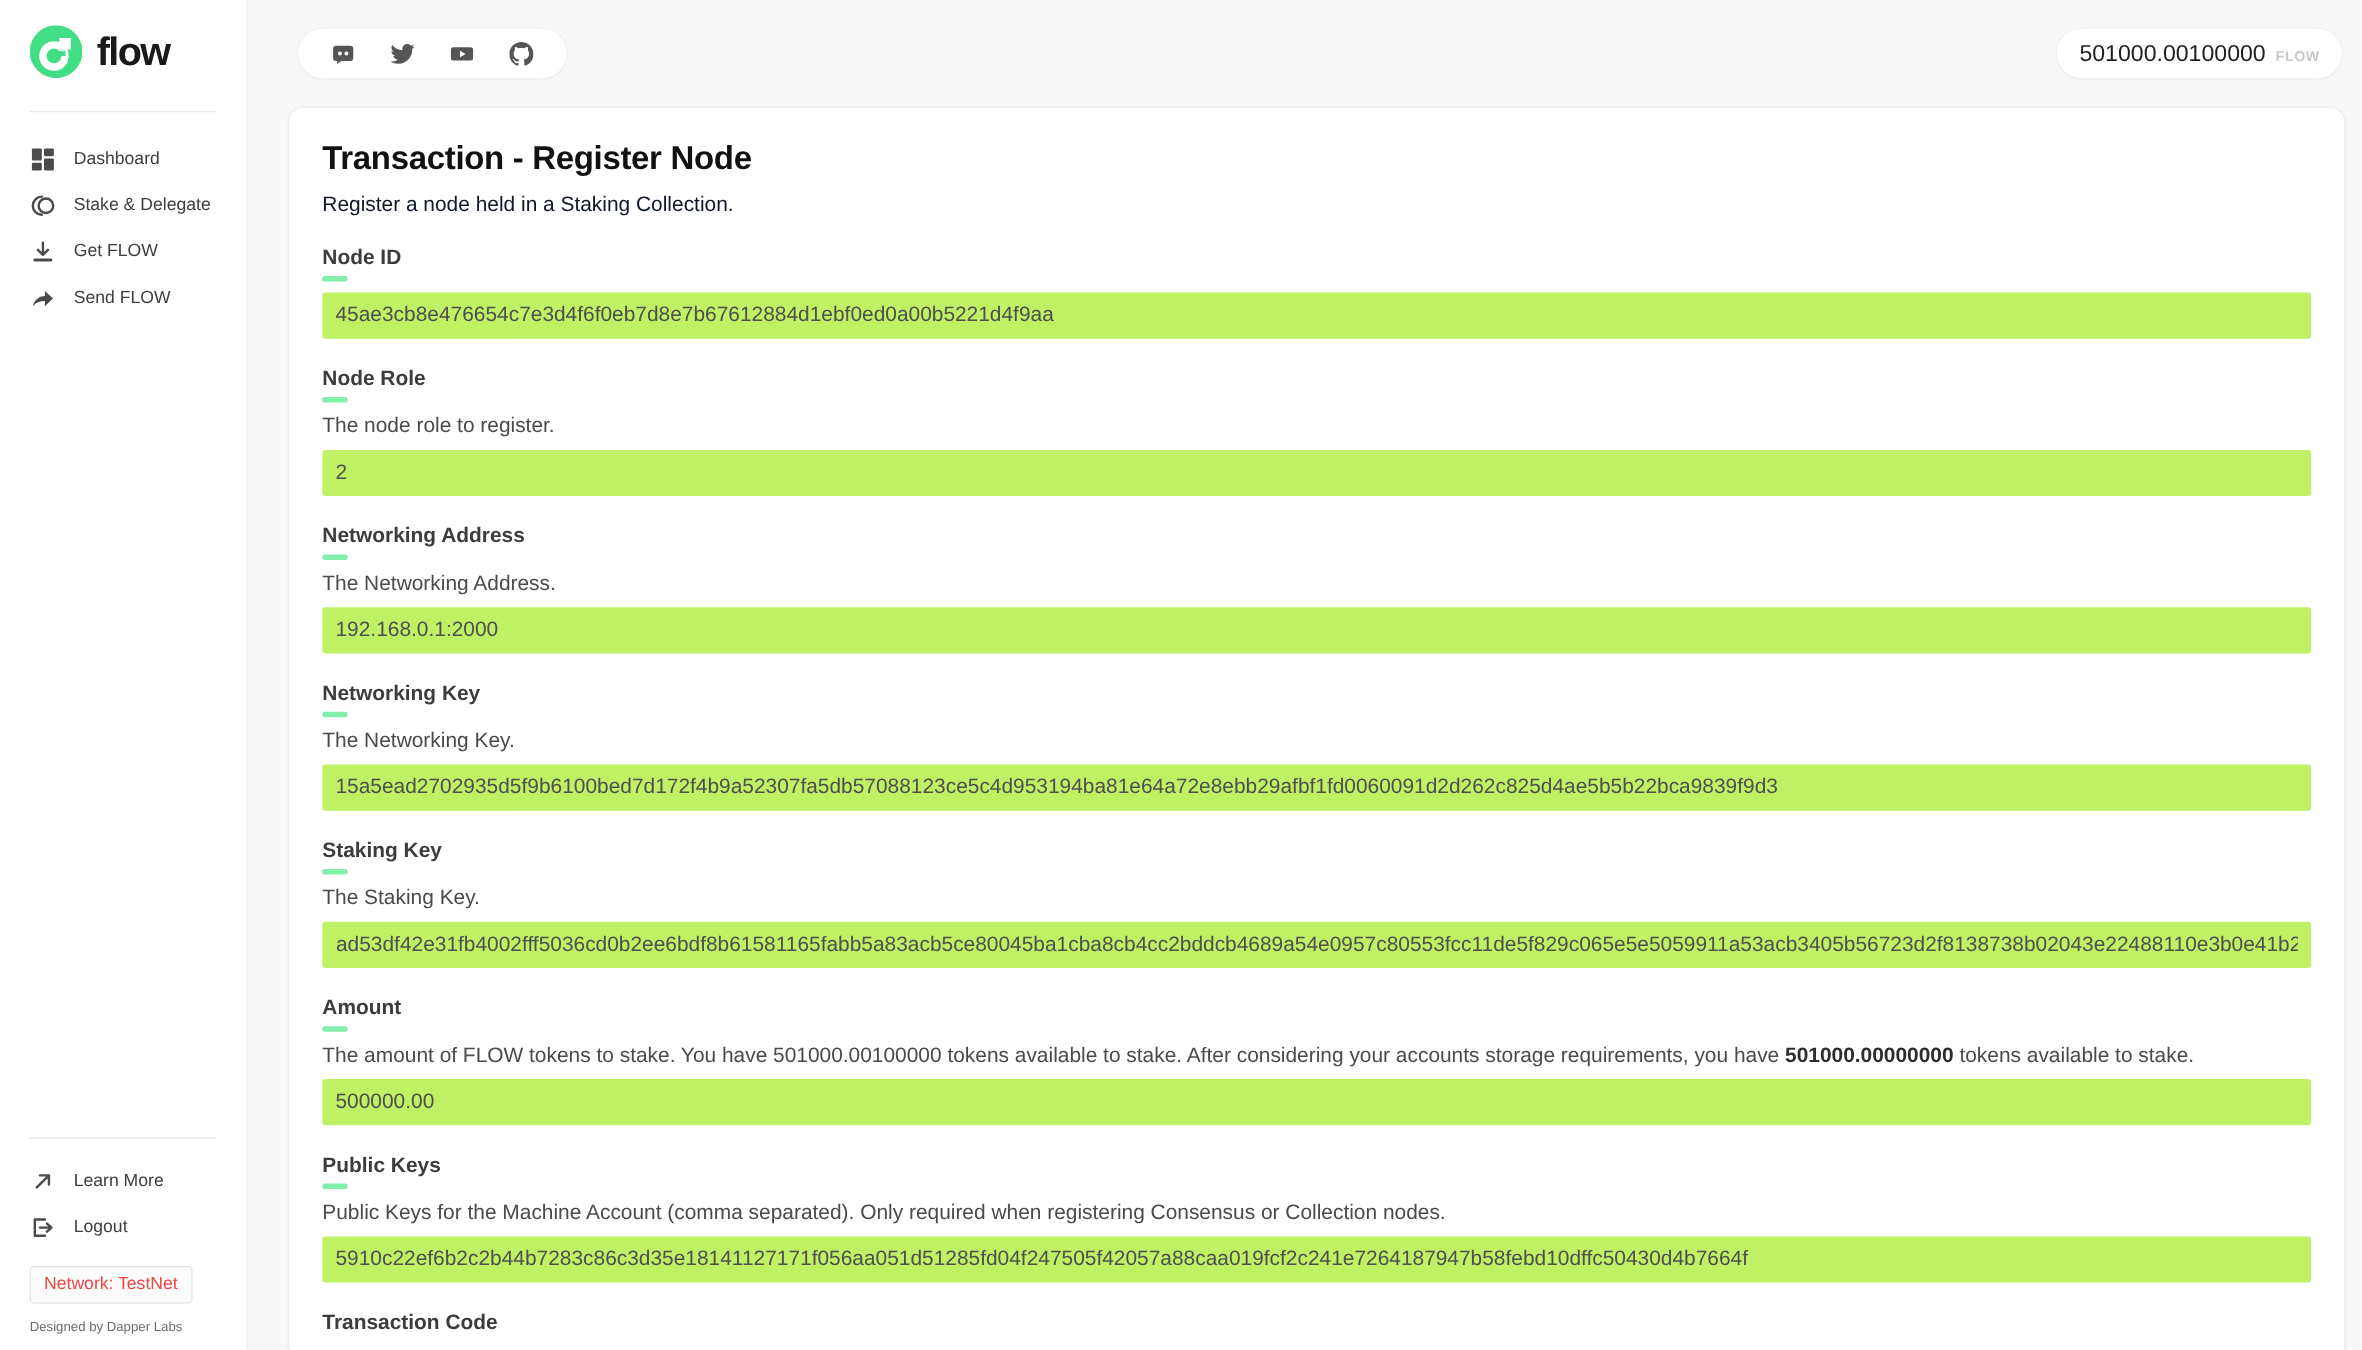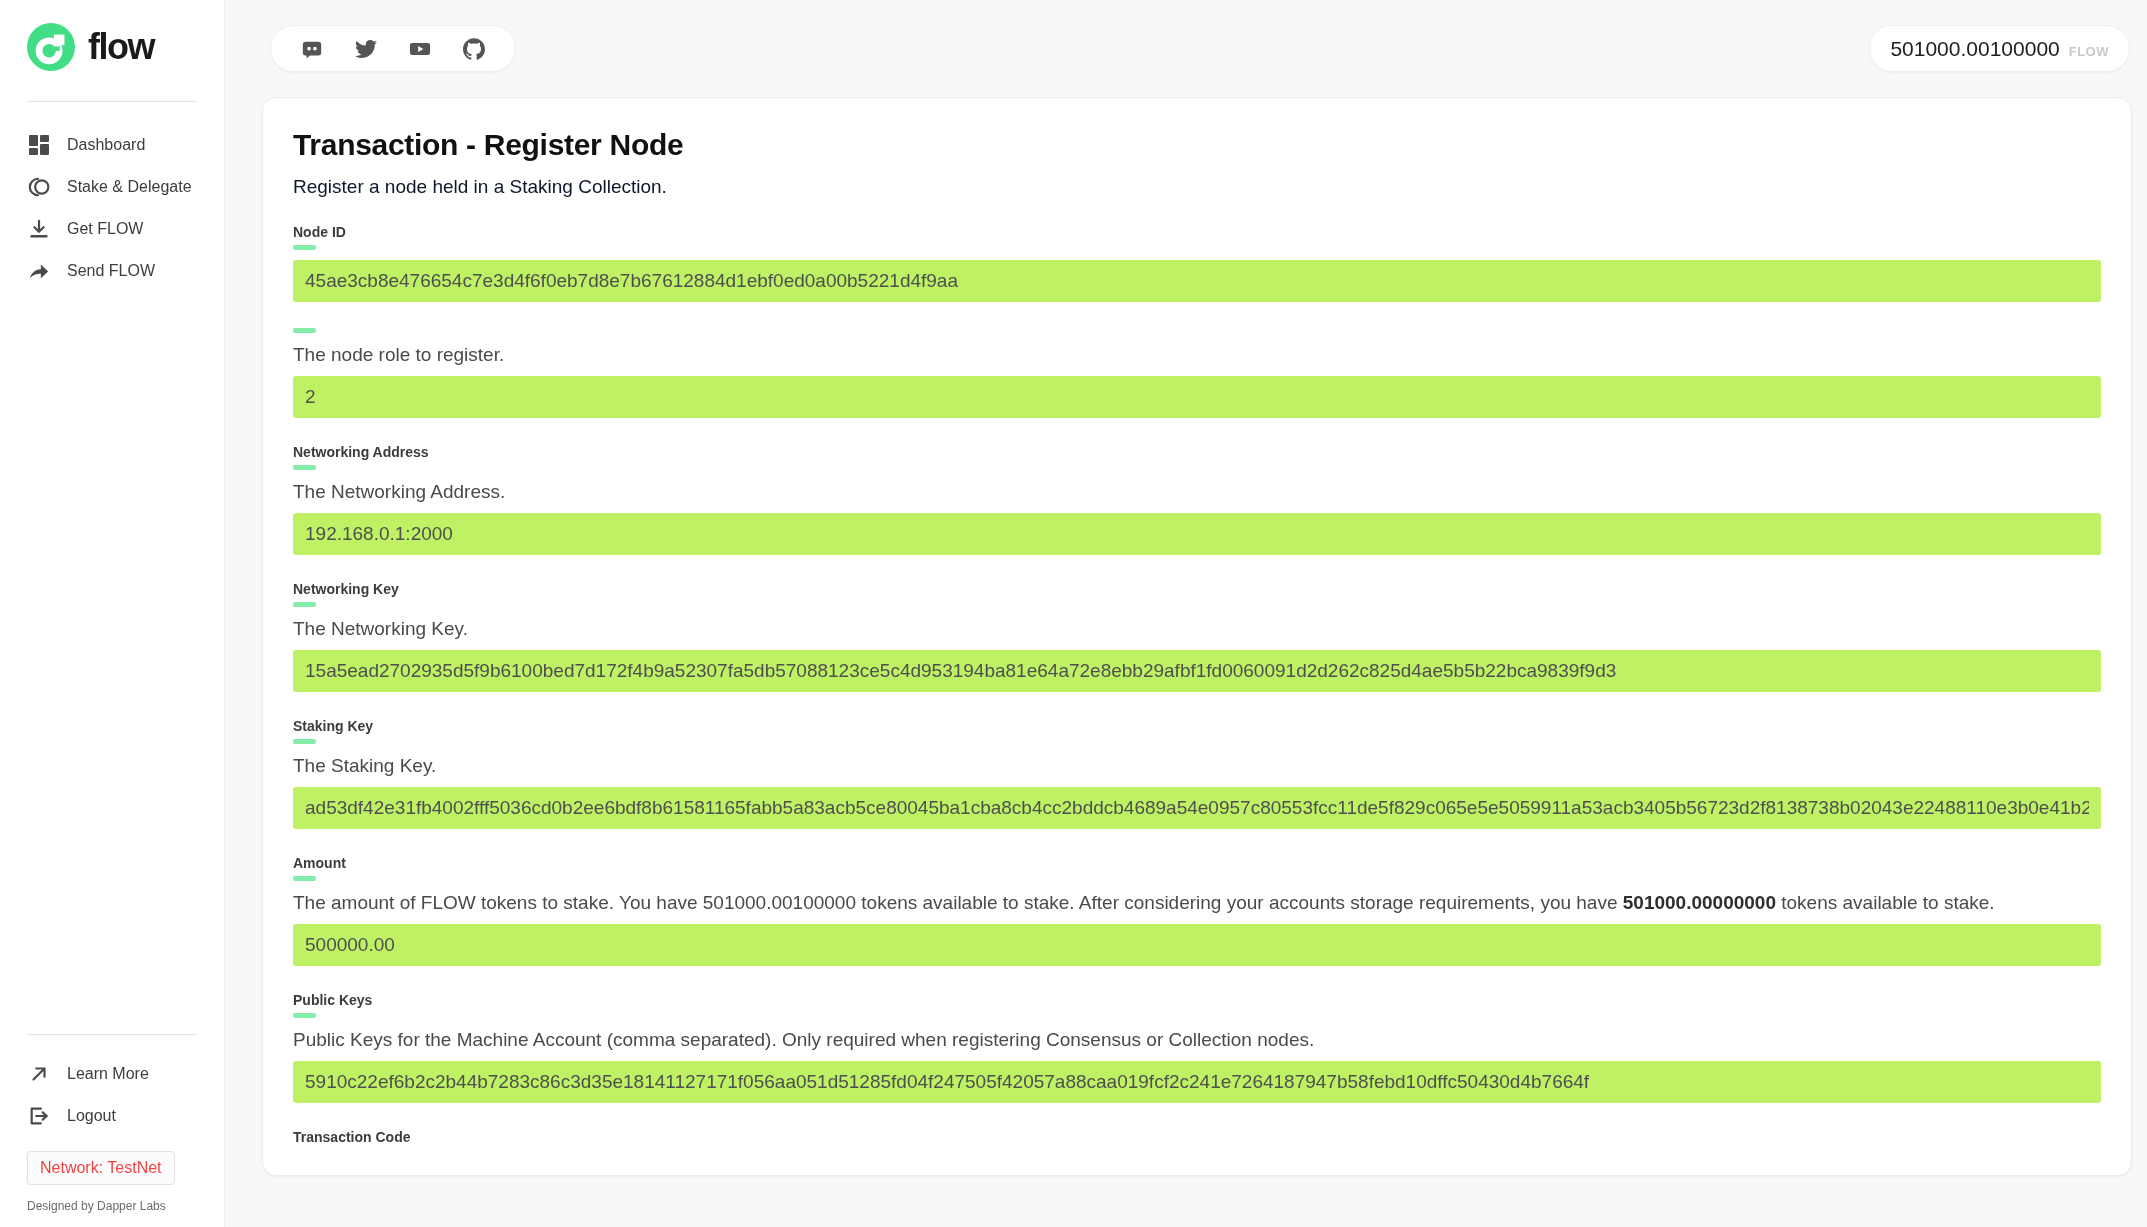--- a/index.html
+++ b/index.html
@@ -61,21 +61,21 @@
   
   .card {
     background: #fff; border: 1px solid #ededed; border-radius: 14px;
     margin: 25px 15px 40px 37px; padding: 30px 30px 30px 30px;
     box-shadow: 0 1px 3px rgba(0,0,0,0.05);
   }
   .card-title { font-size: 30px; font-weight: 700; color: #111; letter-spacing: -.3px; }
   .card-subtitle { font-size: 19px; color: #0f172a; margin-top: 14px; }
 
   .field { margin-top: 26px; }
-  .field-label { font-size: 14px; font-weight: 700; color: #3c3c3c; }
+  .field-label { font-size: 19px; font-weight: 700; color: #3c3c3c; }
   .green-bar { width: 23px; height: 5px; border-radius: 2px; background: #83eeab; margin-top: 5px; }
   .field-desc { font-size: 19px; color: #4a4a4a; margin-top: 11px; }
   .field-desc b { color: #2e2e2e; }
   .field-input {
     display: block; width: 100%; height: 42px; margin-top: 10px;
     background: #bef264; border: none; border-radius: 3px;
     font-family: "Liberation Sans", sans-serif;
     font-size: 19px; color: #4f4f4f; padding: 0 12px; outline: none;
   }
 </style>
@@ -185,20 +185,21 @@
     <h1 class="card-title">Transaction - Register Node</h1>
     <p class="card-subtitle">Register a node held in a Staking Collection.</p>
 
     <div class="field">
       <div class="field-label">Node ID</div>
       <div class="green-bar"></div>
       <input class="field-input" type="text" value="45ae3cb8e476654c7e3d4f6f0eb7d8e7b67612884d1ebf0ed0a00b5221d4f9aa" style="">
     </div>
 
     <div class="field">
+      <div class="field-label">Node Role</div>
       <div class="green-bar"></div>
       <div class="field-desc">The node role to register.</div>
       <input class="field-input" type="text" value="2" style="">
     </div>
 
     <div class="field">
       <div class="field-label">Networking Address</div>
       <div class="green-bar"></div>
       <div class="field-desc">The Networking Address.</div>
       <input class="field-input" type="text" value="192.168.0.1:2000" style="">

